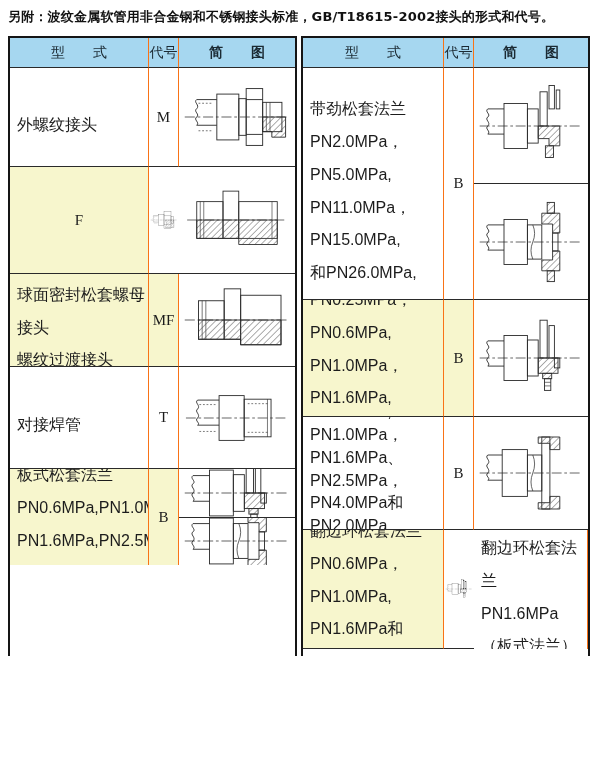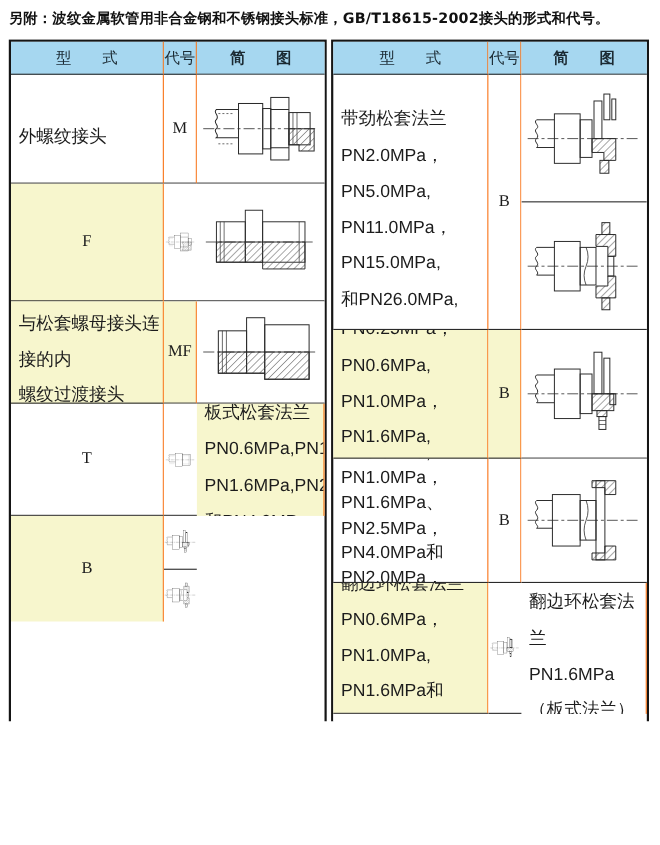--- a/index.html
+++ b/index.html
@@ -98,37 +98,38 @@
             <line x1="18" y1="27" x2="18" y2="69" stroke-width="0.7"></line>
             <line x1="22" y1="27" x2="22" y2="69" stroke-width="0.7"></line>
             <rect x="44" y="15" width="18" height="54"></rect>
             <rect x="62" y="27" width="44" height="42"></rect>
             <line x1="100" y1="27" x2="100" y2="69" stroke-width="0.7"></line>
             <polygon points="14,48 106,48 106,76 62,76 62,69 14,69" fill="url(#hx)"></polygon>
           </g>
         </svg>
       </div>
 
-      <div class="c type hl">与松套螺母接头连接的内
+      <div class="c type hl">球面密封松套螺母接头
 螺纹过渡接头</div>
       <div class="c code hl">MF</div>
       <div class="c dg lc">
         <svg width="110" height="92" viewBox="0 0 120 96">
           <g stroke="#2b2b2b" stroke-width="1" fill="none">
             <line x1="3" y1="48" x2="117" y2="48" stroke-width="0.8" stroke-dasharray="11 3 3 3"></line>
             <rect x="18" y="27" width="28" height="42"></rect>
             <line x1="22" y1="27" x2="22" y2="69" stroke-width="0.7"></line>
             <line x1="26" y1="27" x2="26" y2="69" stroke-width="0.7"></line>
             <rect x="46" y="14" width="18" height="55"></rect>
             <rect x="64" y="21" width="44" height="54"></rect>
             <polygon points="18,48 108,48 108,75 64,75 64,69 18,69" fill="url(#hx)"></polygon>
           </g>
         </svg>
       </div>
 
+      <div class="c type">对接焊管</div>
       <div class="c code">T</div>
       <div class="c dg lc">
         <svg width="110" height="86" viewBox="0 0 120 96">
           <g stroke="#2b2b2b" stroke-width="1" fill="none">
             <line x1="3" y1="48" x2="117" y2="48" stroke-width="0.8" stroke-dasharray="11 3 3 3"></line>
             <path d="M40,28 H16 c-4,3 4,6 0,10 c-4,3 4,6 0,10 c-4,3 4,6 0,8 H40"></path>
             <line x1="18" y1="33" x2="36" y2="33" stroke-width="0.7" stroke-dasharray="2 2"></line>
             <line x1="18" y1="63" x2="36" y2="63" stroke-width="0.7" stroke-dasharray="2 2"></line>
             <rect x="40" y="23" width="28" height="50"></rect>
             <rect x="68" y="27" width="30" height="42"></rect>

